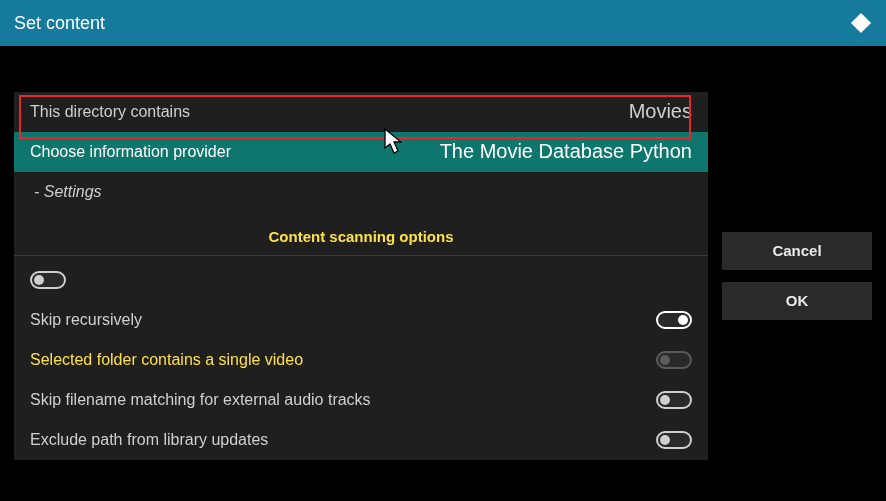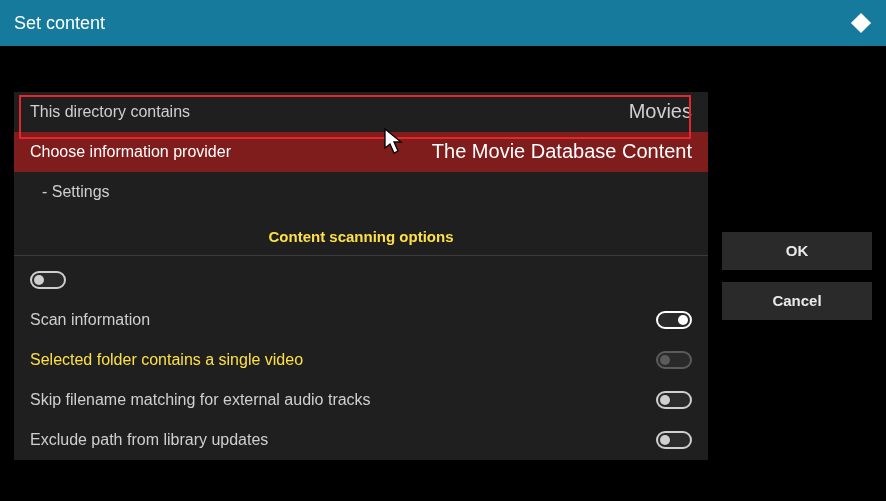--- a/index.html
+++ b/index.html
@@ -37,28 +37,28 @@
   .row {
     height: 40px;
     display: flex;
     align-items: center;
     padding: 0 16px;
     justify-content: space-between;
     color: #cfcfcf;
     position: relative;
   }
   .row.hover {
-    background: #7f1d1d;
+    background: #0f766e;
     color: #fff;
   }
   .row.hover .row-label, .row.hover .row-value { color: #fff; }
   .row .row-label { font-size: 16px; }
   .row .row-value { font-size: 20px; color: #cfcfcf; }
   .row.disabled .row-label, .row.disabled .row-value { color: #fde047; }
-  .row.indent .row-label { margin-left: 12px; }
+  .row.indent .row-label { margin-left: 4px; font-style: italic; }
   .highlight-box {
     position: absolute;
     left: 19px;
     top: 95px;
     width: 672px;
     height: 44px;
     border: 2px solid #e5262d;
     pointer-events: none;
     z-index: 5;
   }
@@ -131,36 +131,36 @@
 <div class="body">
   <div class="main-panel">
 
     <div class="row">
       <span class="row-label">This directory contains</span>
       <span class="row-value">Movies</span>
     </div>
 
     <div class="row hover">
       <span class="row-label">Choose information provider</span>
-      <span class="row-value">The Movie Database Content</span>
+      <span class="row-value">The Movie Database Python</span>
     </div>
 
     <div class="row indent">
       <span class="row-label">- Settings</span>
     </div>
 
     <div class="section-heading">Content scanning options</div>
     <div class="divider"></div>
 
     <div class="row">
       <span class="toggle"></span>
     </div>
 
     <div class="row">
-      <span class="row-label">Scan information</span>
+      <span class="row-label">Skip recursively</span>
       <span class="toggle on"></span>
     </div>
 
     <div class="row disabled">
       <span class="row-label">Selected folder contains a single video</span>
       <span class="toggle disabled"></span>
     </div>
 
     <div class="row">
       <span class="row-label">Skip filename matching for external audio tracks</span>
@@ -168,22 +168,22 @@
     </div>
 
     <div class="row">
       <span class="row-label">Exclude path from library updates</span>
       <span class="toggle"></span>
     </div>
 
   </div>
 
   <div class="side-buttons">
+    <div class="btn">Cancel</div>
     <div class="btn">OK</div>
-    <div class="btn">Cancel</div>
   </div>
 </div>
 
 <div class="highlight-box"></div>
 
 <div class="cursor">
   <svg viewBox="0 0 20 28">
     <path d="M1 1 L1 20 L6 16 L10 25 L14 23 L10 14 L17 14 Z" fill="#fff" stroke="#000" stroke-width="1.3"></path>
   </svg>
 </div>

